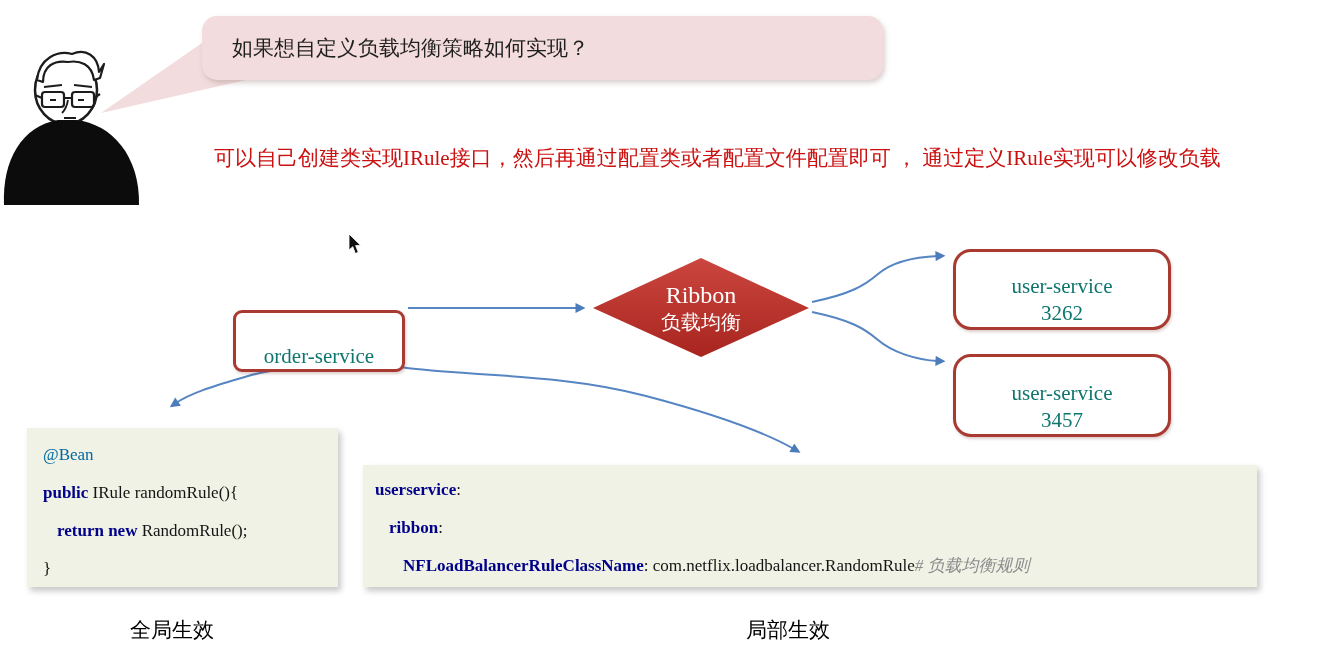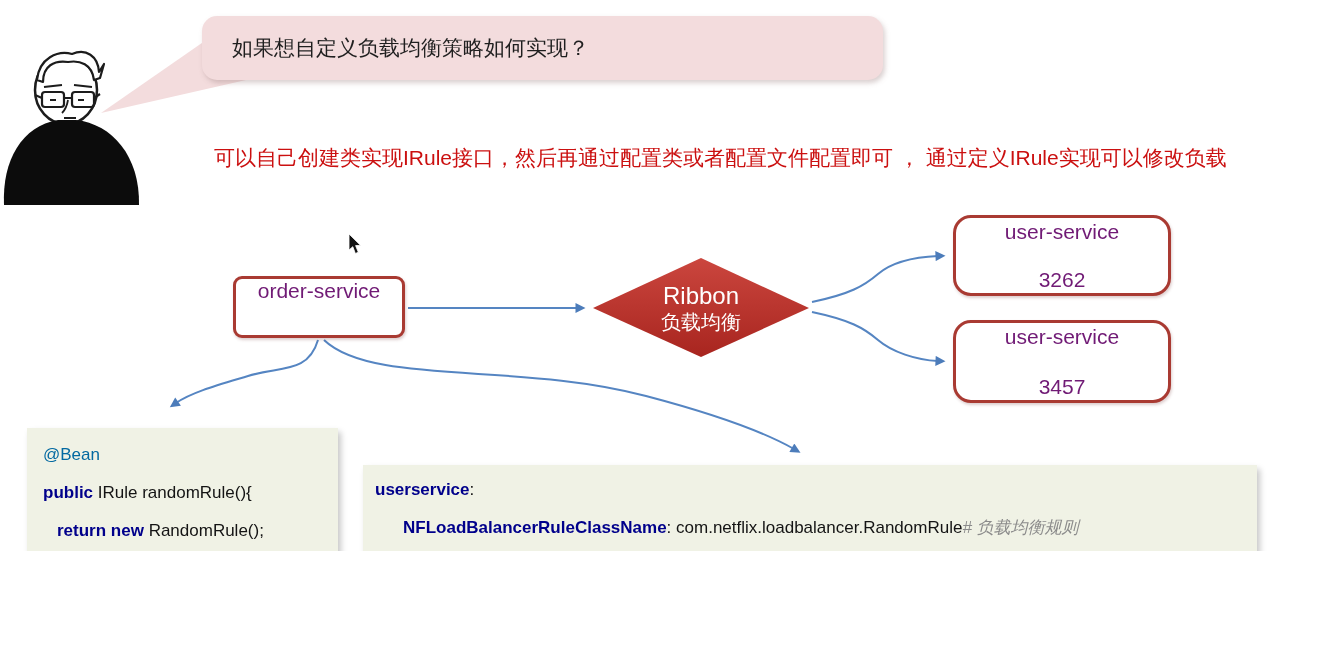--- a/index.html
+++ b/index.html
@@ -1,34 +1,34 @@
 <!DOCTYPE html>
 <html><head>
 <meta charset="utf-8">
 <style>
   html,body{margin:0;padding:0;background:#fff;}
-  .stage{position:relative;width:1323px;height:551px;background:#ffffff;overflow:hidden;
-         font-family:Liberation Sans, sans-serif;}
+  .stage{position:relative;width:1323px;height:649px;background:#ffffff;overflow:hidden;
+         font-family:Liberation Serif, serif;}
   .layer{position:absolute;left:0;top:0;width:1323px;height:649px;pointer-events:none;}
 
   
   .speech-bubble{position:absolute;left:202px;top:16px;width:681px;height:64px;
     background:#f3dcdd;border-radius:15px;display:flex;align-items:center;
     padding-left:30px;box-sizing:border-box;font-size:21px;color:#1f1f1f;
     box-shadow:2px 3px 5px rgba(150,120,120,.35);}
 
   
   .answer{position:absolute;left:214px;top:138px;width:1106px;font-size:21px;
     line-height:40px;color:#cb1010;}
 
   
   .node{position:absolute;display:flex;flex-direction:column;align-items:center;
-    justify-content:space-between;border:3px solid #a93a32;border-radius:14px;background:#fff;
-    color:#701a75;text-align:center;box-shadow:1px 2px 3px rgba(120,60,60,.25);
-    box-sizing:border-box;}
+    justify-content:flex-end;border:3px solid #a93a32;border-radius:14px;background:#fff;
+    color:#0f766e;text-align:center;box-shadow:1px 2px 3px rgba(120,60,60,.25);
+    box-sizing:border-box;margin-top:34px;}
   .order{left:233px;top:276px;width:172px;height:62px;font-size:21px;border-radius:9px;}
   .user1{left:953px;top:215px;width:218px;height:81px;border-radius:18px;font-size:21px;line-height:27px;}
   .user2{left:953px;top:320px;width:218px;height:83px;border-radius:18px;font-size:21px;line-height:27px;}
 
   .diamond-label{position:absolute;left:593px;top:263px;width:216px;height:90px;
     display:flex;flex-direction:column;align-items:center;justify-content:center;
     color:#fff;text-align:center;}
   .diamond-label .t1{font-size:24px;line-height:29px;}
   .diamond-label .t2{font-size:20px;line-height:25px;}
 
@@ -125,20 +125,21 @@
 
   <div class="code java">
     <div class="ln"><span class="ann">@Bean</span></div>
     <div class="ln"><span class="kw">public</span><span> IRule randomRule(){</span></div>
     <div class="ln ind1"><span class="kw">return new</span><span> RandomRule();</span></div>
     <div class="ln"><span>}</span></div>
   </div>
 
   <div class="code yaml">
     <div class="ln"><span class="kw">userservice</span><span>:</span></div>
+    <div class="ln ind1"><span class="kw">ribbon</span><span>:</span></div>
     <div class="ln ind2"><span class="kw">NFLoadBalancerRuleClassName</span><span>: com.netflix.loadbalancer.RandomRule</span><span class="cmt"># 负载均衡规则</span></div>
   </div>
 
   <div class="caption cap-global">全局生效</div>
   <div class="caption cap-local">局部生效</div>
 
   <svg class="cursor" viewBox="0 0 14 21" xmlns="http://www.w3.org/2000/svg">
     <path d="M1,0 L1,16 L4.8,12.7 L7.4,19.5 L10.3,18.2 L7.6,11.6 L12.6,11.4 Z" fill="#111" stroke="#fff" stroke-width="0.8"></path>
   </svg>
 

